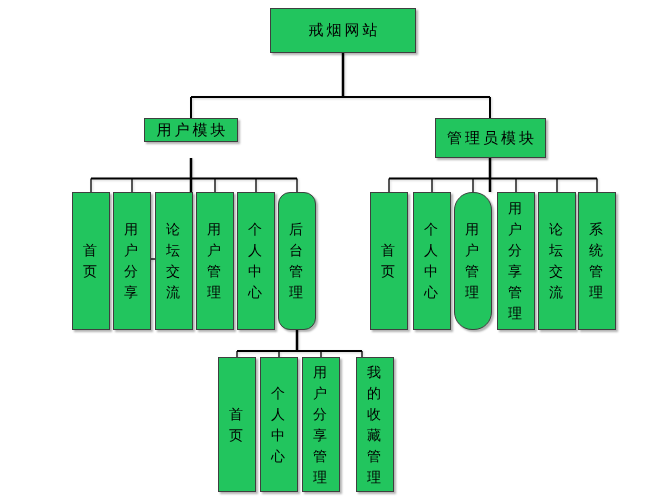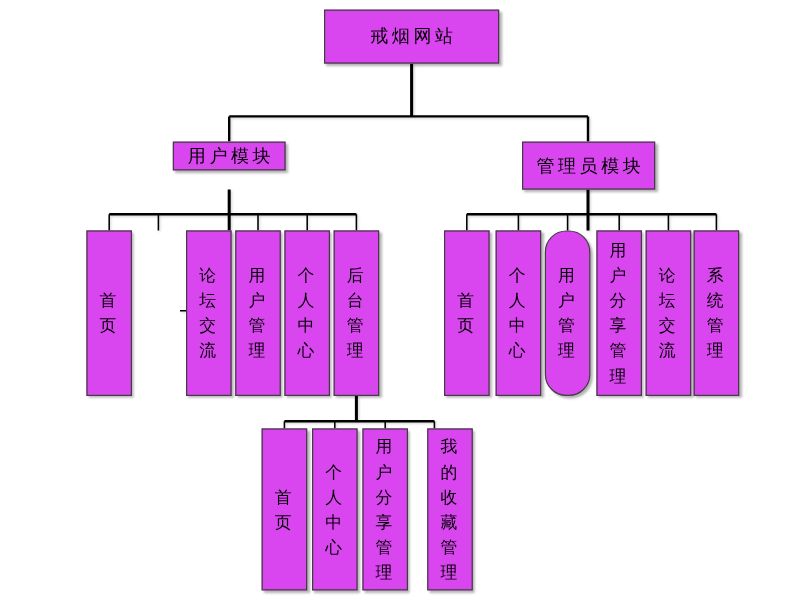--- a/index.html
+++ b/index.html
@@ -9,21 +9,21 @@
     background:#ffffff;
     font-family:"Liberation Sans", sans-serif;
     color:#000;
     overflow:hidden;
   }
   svg.edges{position:absolute;left:0;top:0;width:672px;height:503px;
     filter:drop-shadow(1.5px 1.5px 1px rgba(0,0,0,0.18));}
   .node{
     position:absolute;
     box-sizing:border-box;
-    background:#d946ef;
+    background:#22c55e;
     border:1px solid #3f3f3f;
     box-shadow:2px 2px 2px rgba(0,0,0,0.30);
     display:flex;align-items:center;justify-content:center;
   }
   .hlabel{
     font-size:15px;
     letter-spacing:3px;
     text-indent:3px;
     white-space:nowrap;
   }
@@ -84,30 +84,33 @@
   <div class="node" style="left:144px;top:118px;width:94px;height:24px;justify-content:center;">
     <span class="hlabel">用户模块</span>
   </div>
   <div class="node" style="left:435px;top:118px;width:111px;height:40px;">
     <span class="hlabel">管理员模块</span>
   </div>
 
   <div class="node" style="left:72px;top:192px;width:38px;height:138px;">
     <span class="vtext">首页</span>
   </div>
+  <div class="node" style="left:113px;top:192px;width:38px;height:138px;">
+    <span class="vtext">用户分享</span>
+  </div>
   <div class="node" style="left:155px;top:192px;width:38px;height:138px;">
     <span class="vtext">论坛交流</span>
   </div>
   <div class="node" style="left:196px;top:192px;width:38px;height:138px;">
     <span class="vtext">用户管理</span>
   </div>
   <div class="node" style="left:237px;top:192px;width:38px;height:138px;">
     <span class="vtext">个人中心</span>
   </div>
-  <div class="node" style="left:278px;top:192px;width:38px;height:138px;">
+  <div class="node" style="left:278px;top:192px;width:38px;height:138px;border-radius:12px;">
     <span class="vtext">后台管理</span>
   </div>
 
   <div class="node" style="left:370px;top:192px;width:38px;height:138px;">
     <span class="vtext">首页</span>
   </div>
   <div class="node" style="left:413px;top:192px;width:38px;height:138px;">
     <span class="vtext">个人中心</span>
   </div>
   <div class="node" style="left:454px;top:192px;width:38px;height:138px;border-radius:18px;">

